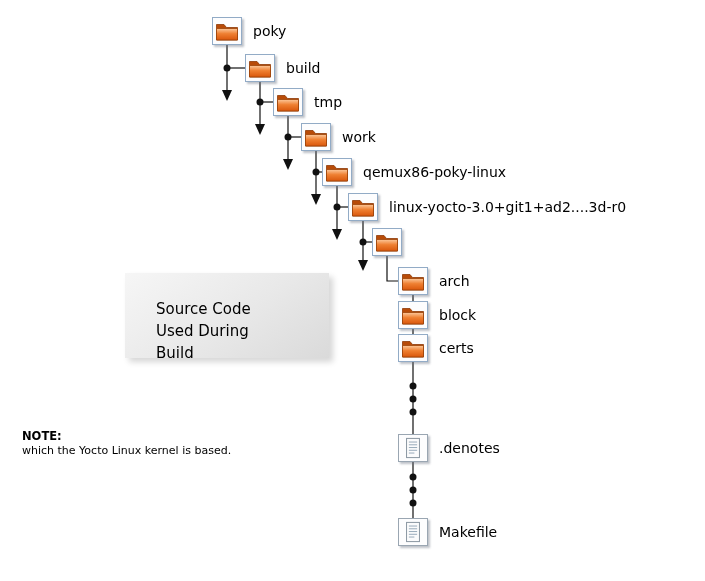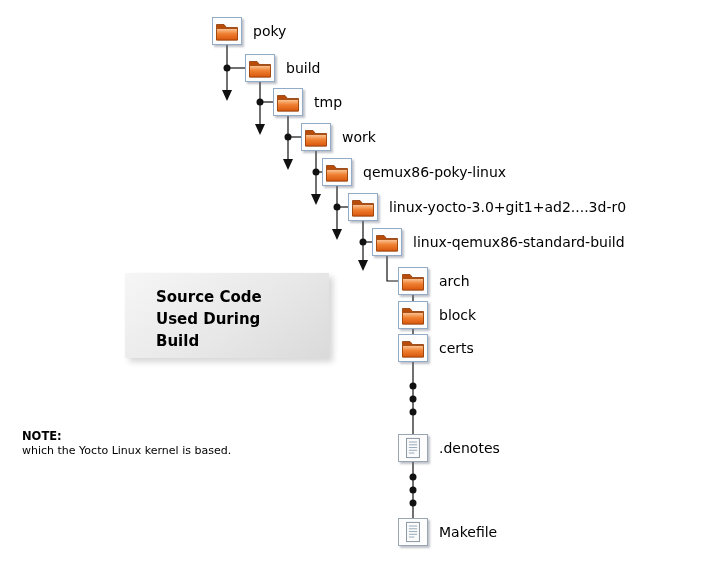--- a/index.html
+++ b/index.html
@@ -16,21 +16,21 @@
     box-shadow:2px 2px 2px rgba(110,120,135,.45);
     display:flex; align-items:center; justify-content:center;
   }
   .iconbox.file { border-color:#9aa6b2; }
   .iconbox svg { width:24px; height:22px; display:block; }
   .nlabel { font-size:14px; color:#000; white-space:nowrap; }
   .titlebox {
     position:absolute; left:125px; top:273px; width:204px; height:85px;
     background:linear-gradient(145deg,#f6f6f6,#e8e8e8 55%,#dadada);
     box-shadow:4px 4px 6px rgba(0,0,0,.16);
-    padding:13px 0 0 31px; font-weight:bold; font-size:15px;
+    padding:25px 0 0 31px; font-weight:normal; font-size:15px;
     line-height:22px; color:#000;
   }
   .note { position:absolute; left:22px; top:429px; font-size:11px; line-height:14.5px; color:#000; }
   .note-label { font-weight:bold; font-size:11.5px; display:block; }
   .hidden-defs { position:absolute; width:0; height:0; overflow:hidden; }
 </style>
 </head>
 <body>
 
 <div class="canvas">
@@ -148,21 +148,20 @@
         </svg>
       </span>
     <span class="nlabel">linux-yocto-3.0+git1+ad2....3d-r0</span>
   </div>
   <div class="node" style="left:372px;top:228px">
     <span class="iconbox">
         <svg>
           <use href="#sym-folder"></use>
         </svg>
       </span>
-    <span class="nlabel">linux-qemux86-standard-build</span>
   </div>
   <div class="node" style="left:398px;top:301px">
     <span class="iconbox">
         <svg>
           <use href="#sym-folder"></use>
         </svg>
       </span>
     <span class="nlabel">block</span>
   </div>
   <div class="node" style="left:398px;top:267px">

